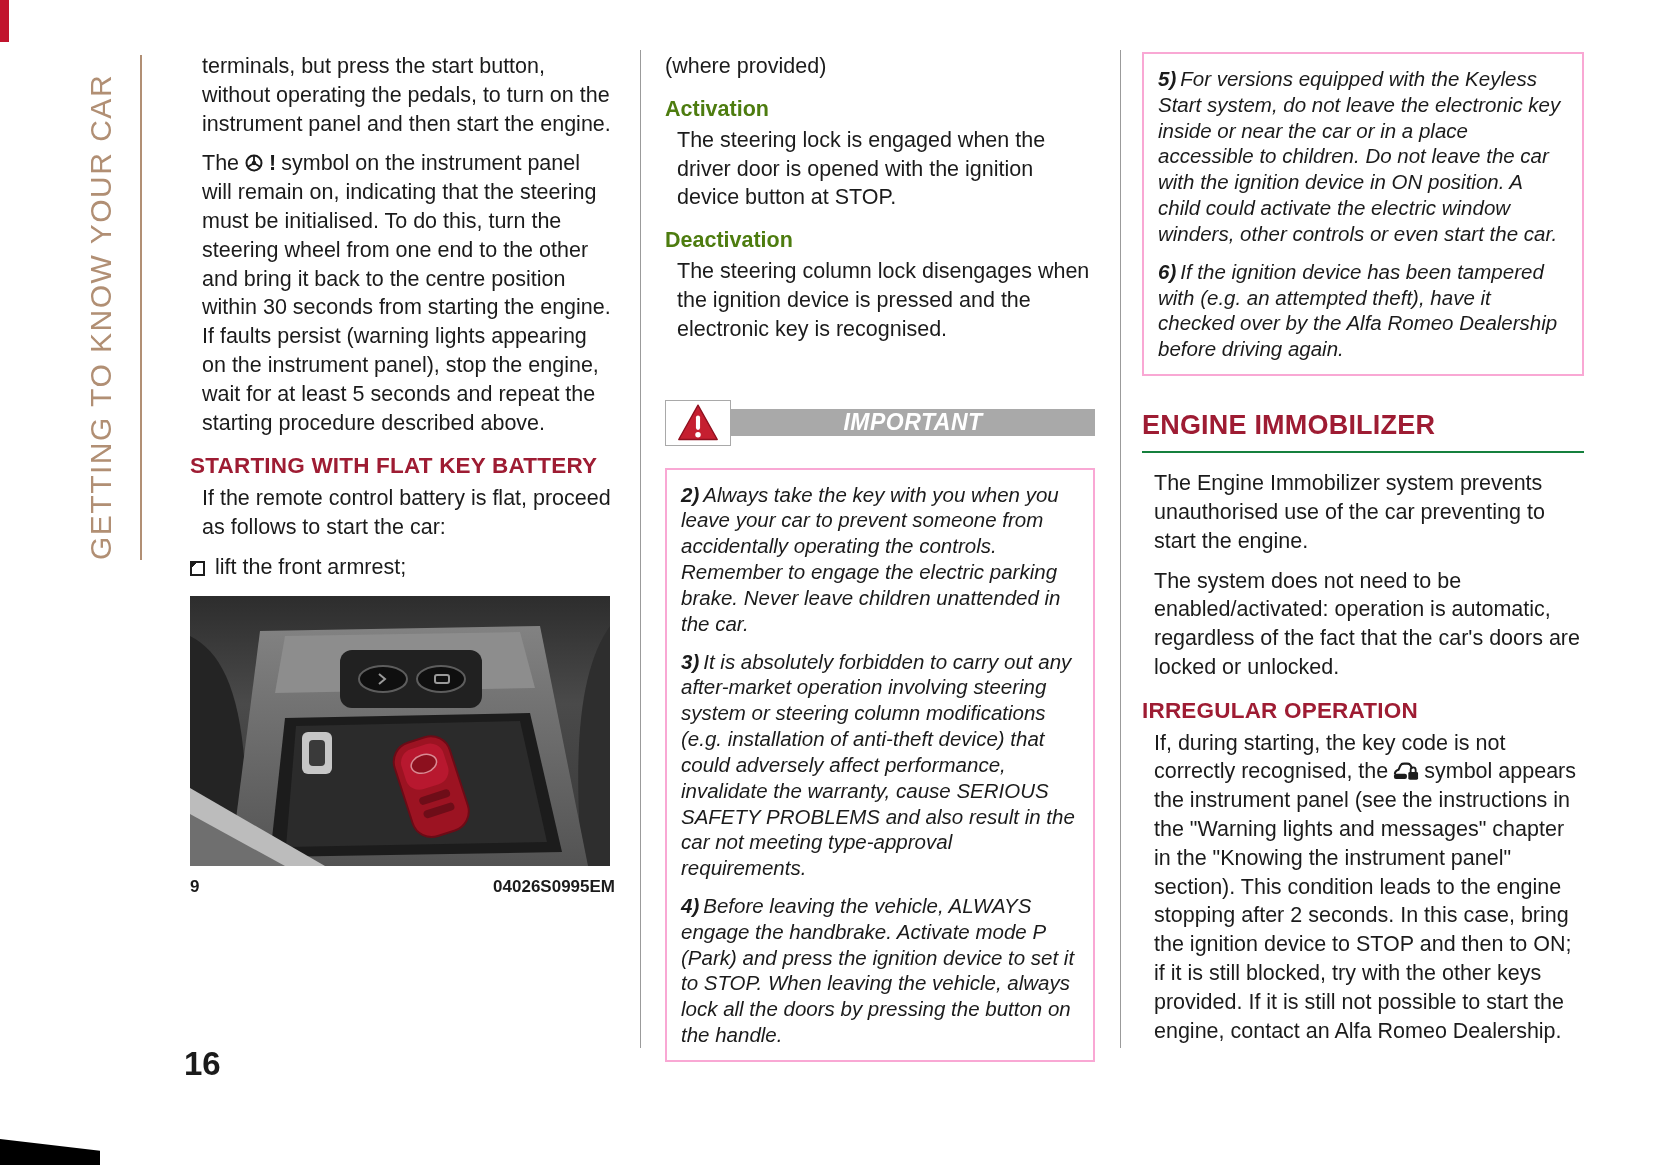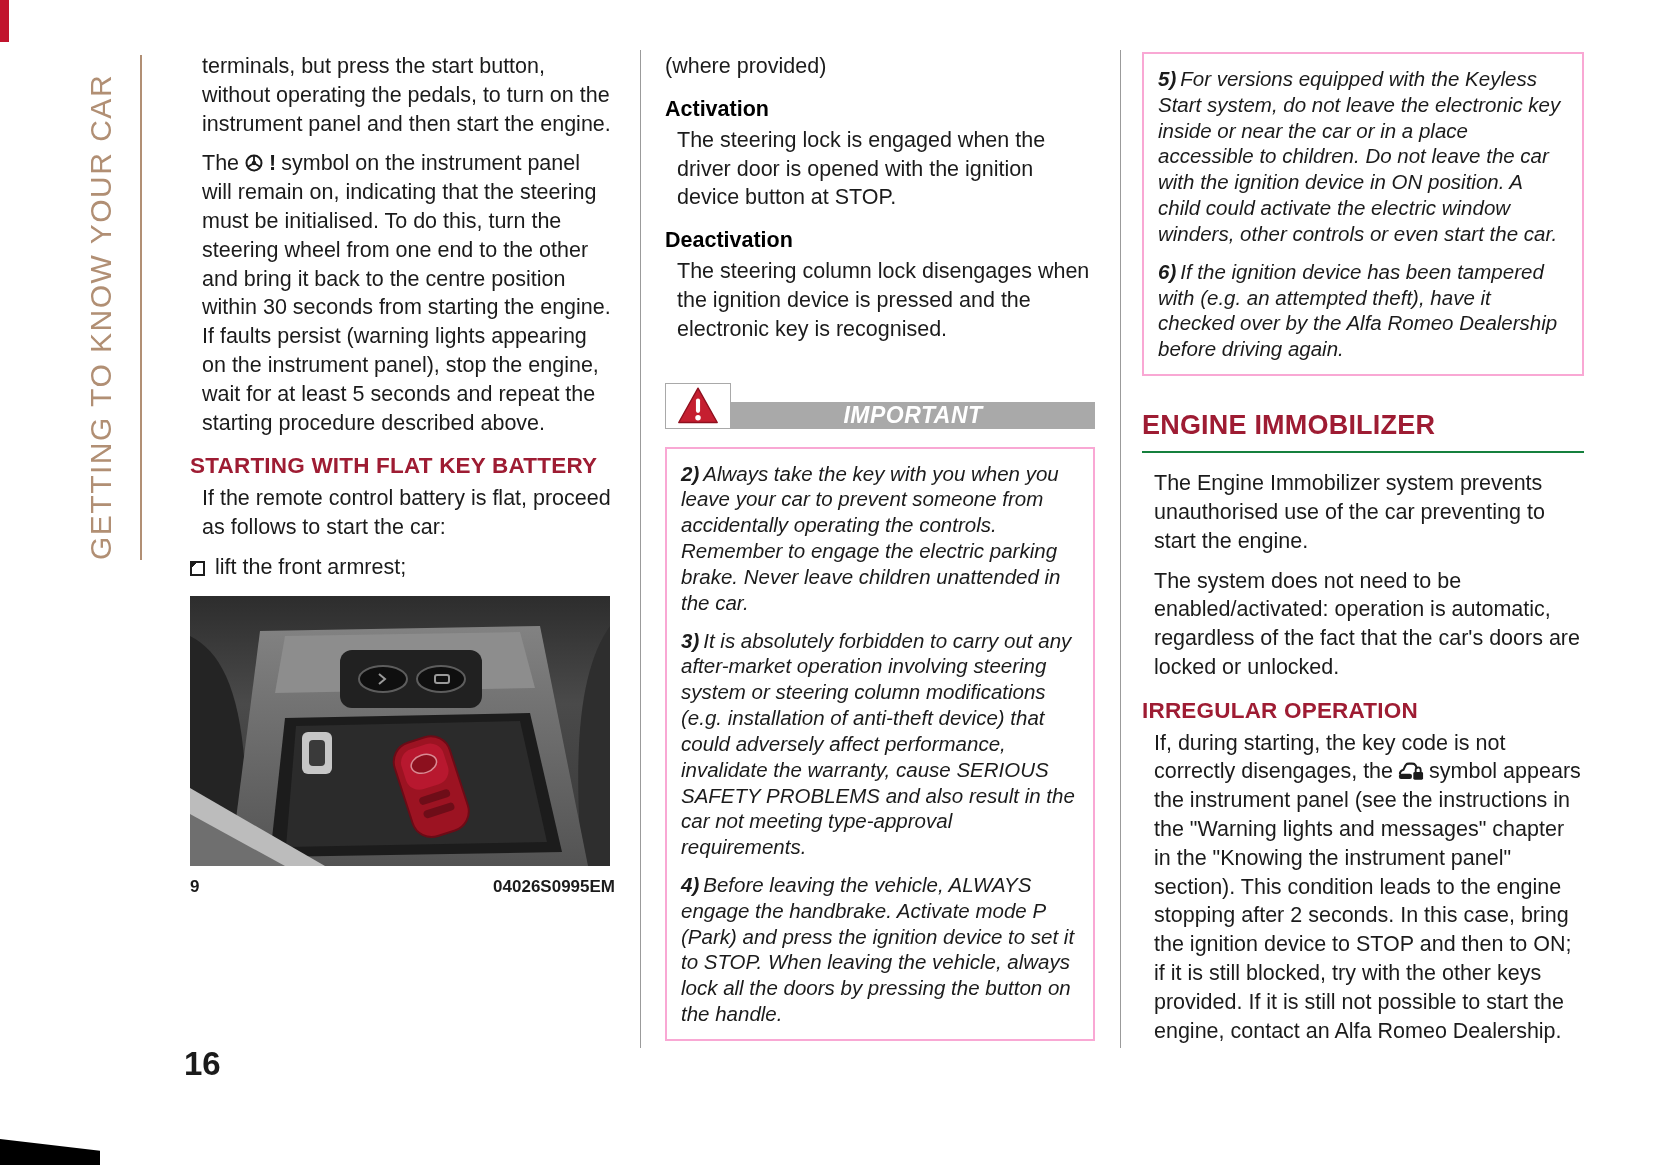--- a/index.html
+++ b/index.html
@@ -28,21 +28,21 @@
 
   
   .col { position:absolute; top:52px; }
   .col1 { left:190px; width:425px; }
   .col2 { left:665px; width:430px; }
   .col3 { left:1142px; width:442px; }
 
   p { margin:0 0 11px 12px; font-size:21.5px; line-height:1.34; }
   h3.section { font-size:22.5px; font-weight:bold; color:#9e1c33; margin:16px 0 5px 0; letter-spacing:0.2px; }
   h3.section.first { margin-top:2px; }
-  h4.sub { font-size:21.5px; font-weight:bold; color:#000000; margin:16px 0 4px 0; }
+  h4.sub { font-size:21.5px; font-weight:bold; color:#4d7c0f; margin:16px 0 4px 0; }
   h2.big {
     font-size:27px; font-weight:bold; color:#9e1c33; margin:34px 0 16px 0;
     padding-bottom:10px; border-bottom:2px solid #15803d; letter-spacing:0.2px;
   }
   .subnote { margin:0 0 4px 0; }
 
   
   .inline-icon { display:inline-block; vertical-align:-3px; margin:0 5px 0 5px; }
   .inline-icon svg { display:block; }
   .exclaim { font-weight:bold; margin-right:5px; }
@@ -53,21 +53,21 @@
   .sq-marker {
     flex:0 0 auto; width:11px; height:11px; border:2.5px solid #1b1b1b;
     margin:8px 10px 0 0; background:linear-gradient(135deg,#1b1b1b 22%, transparent 22%);
   }
 
   
   figure { margin:14px 0 0 0; }
   .fig-captions { display:flex; justify-content:space-between; font-size:17px; font-weight:bold; margin-top:7px; }
 
   
-  .important-bar { display:flex; align-items:flex-end; height:54px; margin-top:31px; }
+  .important-bar { display:flex; align-items:center; height:54px; margin-top:52px; }
   .tri-box { flex:0 0 64px; background:#ffffff; border:1px solid #a9a9a9; display:flex; align-items:center; justify-content:center; }
   .imp-gray { flex:1; background:#a9a9a9; display:flex; align-items:center; justify-content:center; }
   .imp-label { color:#ffffff; font-size:23px; font-weight:bold; font-style:italic; letter-spacing:0.5px; }
 
   
   .warn-box { border:2px solid #f9a8d4; background:#ffffff; padding:12px 14px 8px 14px; margin-top:18px; }
   .warn-box.top { margin-top:0; }
   .warn-box p { font-style:italic; font-size:20.5px; line-height:1.26; margin:0 0 12px 0; }
   .warn-box p:last-child { margin-bottom:4px; }
   .wnum { font-weight:bold; font-style:italic; margin-right:4px; }
@@ -185,21 +185,21 @@
     <div class="warn-box top">
       <p><span class="wnum">5)</span><span>For versions equipped with the Keyless Start system, do not leave the electronic key inside or near the car or in a place accessible to children. Do not leave the car with the ignition device in ON position. A child could activate the electric window winders, other controls or even start the car.</span></p>
       <p><span class="wnum">6)</span><span>If the ignition device has been tampered with (e.g. an attempted theft), have it checked over by the Alfa Romeo Dealership before driving again.</span></p>
     </div>
 
     <h2 class="big">ENGINE IMMOBILIZER</h2>
     <p>The Engine Immobilizer system prevents unauthorised use of the car preventing to start the engine.</p>
     <p>The system does not need to be enabled/activated: operation is automatic, regardless of the fact that the car's doors are locked or unlocked.</p>
 
     <h3 class="section">IRREGULAR OPERATION</h3>
-    <p><span>If, during starting, the key code is not correctly disengages, the</span><span class="inline-icon"><svg viewBox="0 0 28 20" width="26" height="19">
+    <p><span>If, during starting, the key code is not correctly recognised, the</span><span class="inline-icon"><svg viewBox="0 0 28 20" width="26" height="19">
             <path d="M2,13 q0,-4 4,-5 l2,-4.5 q1,-2 4,-2 l3,0 q3,0 4,2 l1.5,3.5" fill="none" stroke="#1b1b1b" stroke-width="2.2"></path>
             <rect x="1" y="12.5" width="14" height="5.5" rx="2.2" fill="#1b1b1b"></rect>
             <rect x="16.5" y="10.5" width="10.5" height="8.5" rx="1.6" fill="#1b1b1b"></rect>
             <path d="M19,10.5 v-2.3 a2.7,2.7 0 0 1 5.4,0 v2.3" fill="none" stroke="#1b1b1b" stroke-width="2"></path>
           </svg></span><span>symbol appears the instrument panel (see the instructions in the "Warning lights and messages" chapter in the "Knowing the instrument panel" section). This condition leads to the engine stopping after 2 seconds. In this case, bring the ignition device to STOP and then to ON; if it is still blocked, try with the other keys provided. If it is still not possible to start the engine, contact an Alfa Romeo Dealership.</span></p>
   </div>
 
   <div class="page-num">16</div>
 </div>
 

